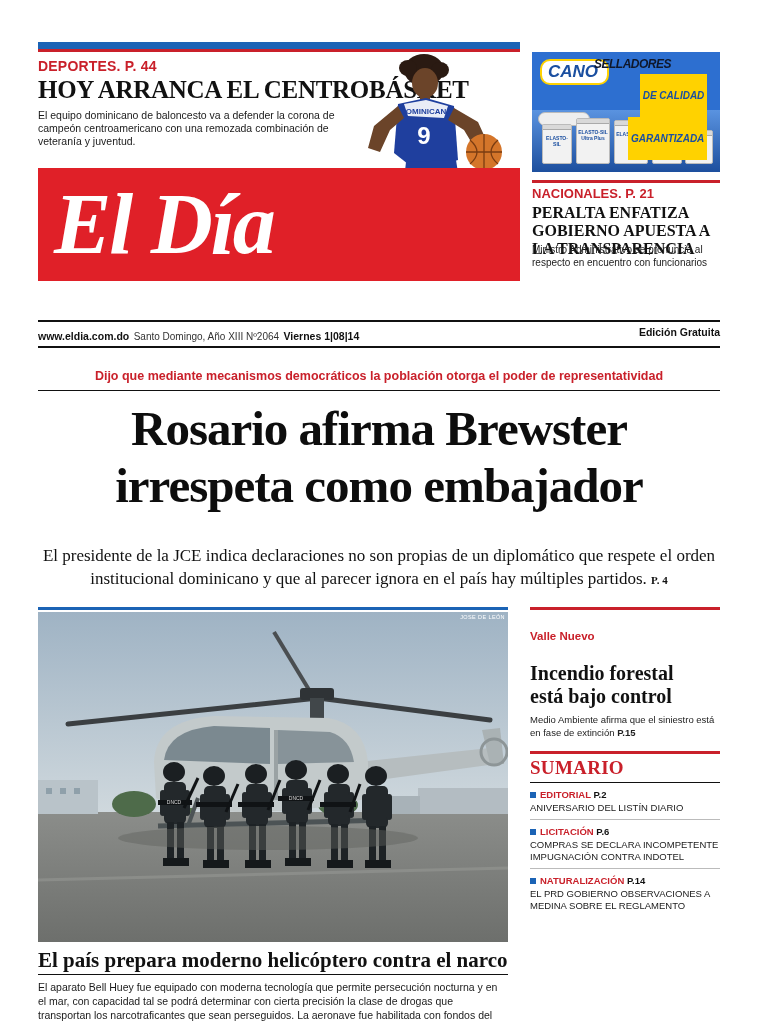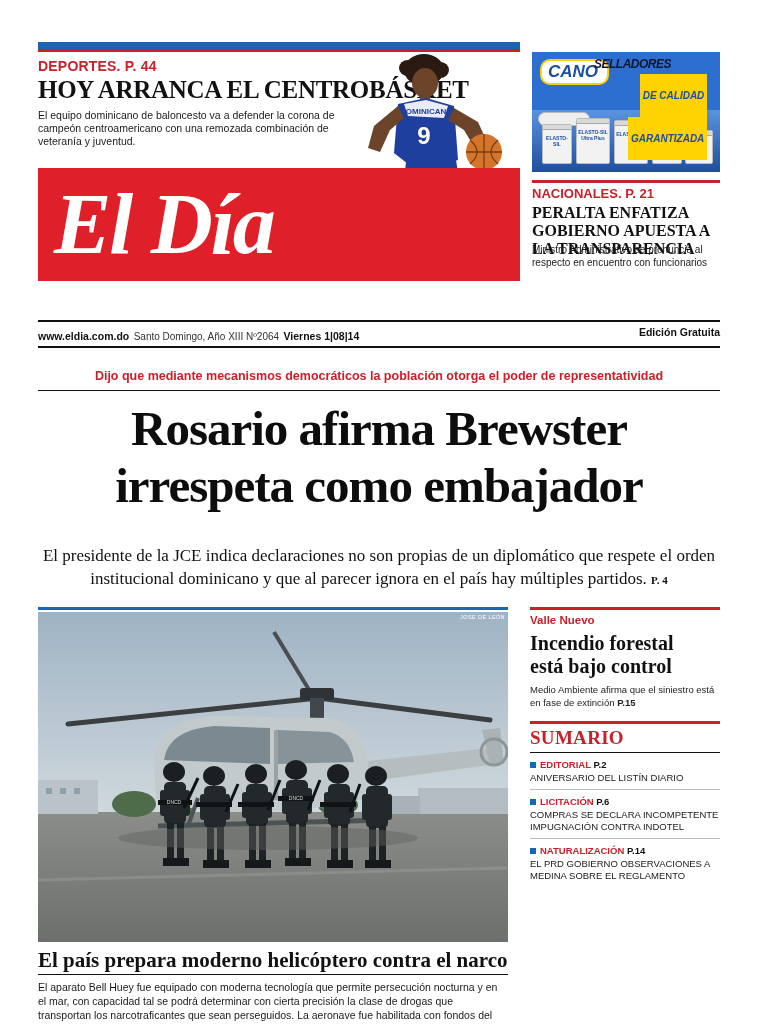--- a/index.html
+++ b/index.html
@@ -152,24 +152,24 @@
   .photo-rule2 { position: absolute; left: 38px; top: 932px; width: 470px; height: 1px; background: #111; }
   .photo-deck {
     position: absolute; left: 38px; top: 938px; width: 470px;
     font-size: 10.5px; line-height: 14px; color: #1a1a1a;
   }
   .photo-deck .pg { font-weight: bold; }
 
   
   .rcol { position: absolute; left: 530px; top: 565px; width: 190px; }
   .r-rule-red { height: 3px; background: #c9202a; }
-  .r-kicker { font-size: 11.5px; font-weight: bold; color: #c9202a; margin-top: 4px; }
+  .r-kicker { font-size: 11.5px; font-weight: bold; color: #c9202a; margin-top: 20px; }
   .r-head {
     font-family: "Liberation Serif", serif; font-weight: bold;
-    font-size: 20px; line-height: 23px; color: #111; margin-top: 6px;
+    font-size: 20px; line-height: 23px; color: #111; margin-top: 20px;
   }
   .r-deck { font-size: 9.5px; line-height: 12.5px; color: #222; margin-top: 6px; }
   .r-deck .pg { font-weight: bold; }
 
   .sumario-rule { height: 3px; background: #c9202a; margin-top: 12px; }
   .sumario-title {
     font-family: "Liberation Serif", serif; font-weight: bold;
     font-size: 19px; color: #c9202a; margin-top: 3px; letter-spacing: .3px;
   }
   .sumario-rule2 { height: 1px; background: #111; margin-top: 3px; }

